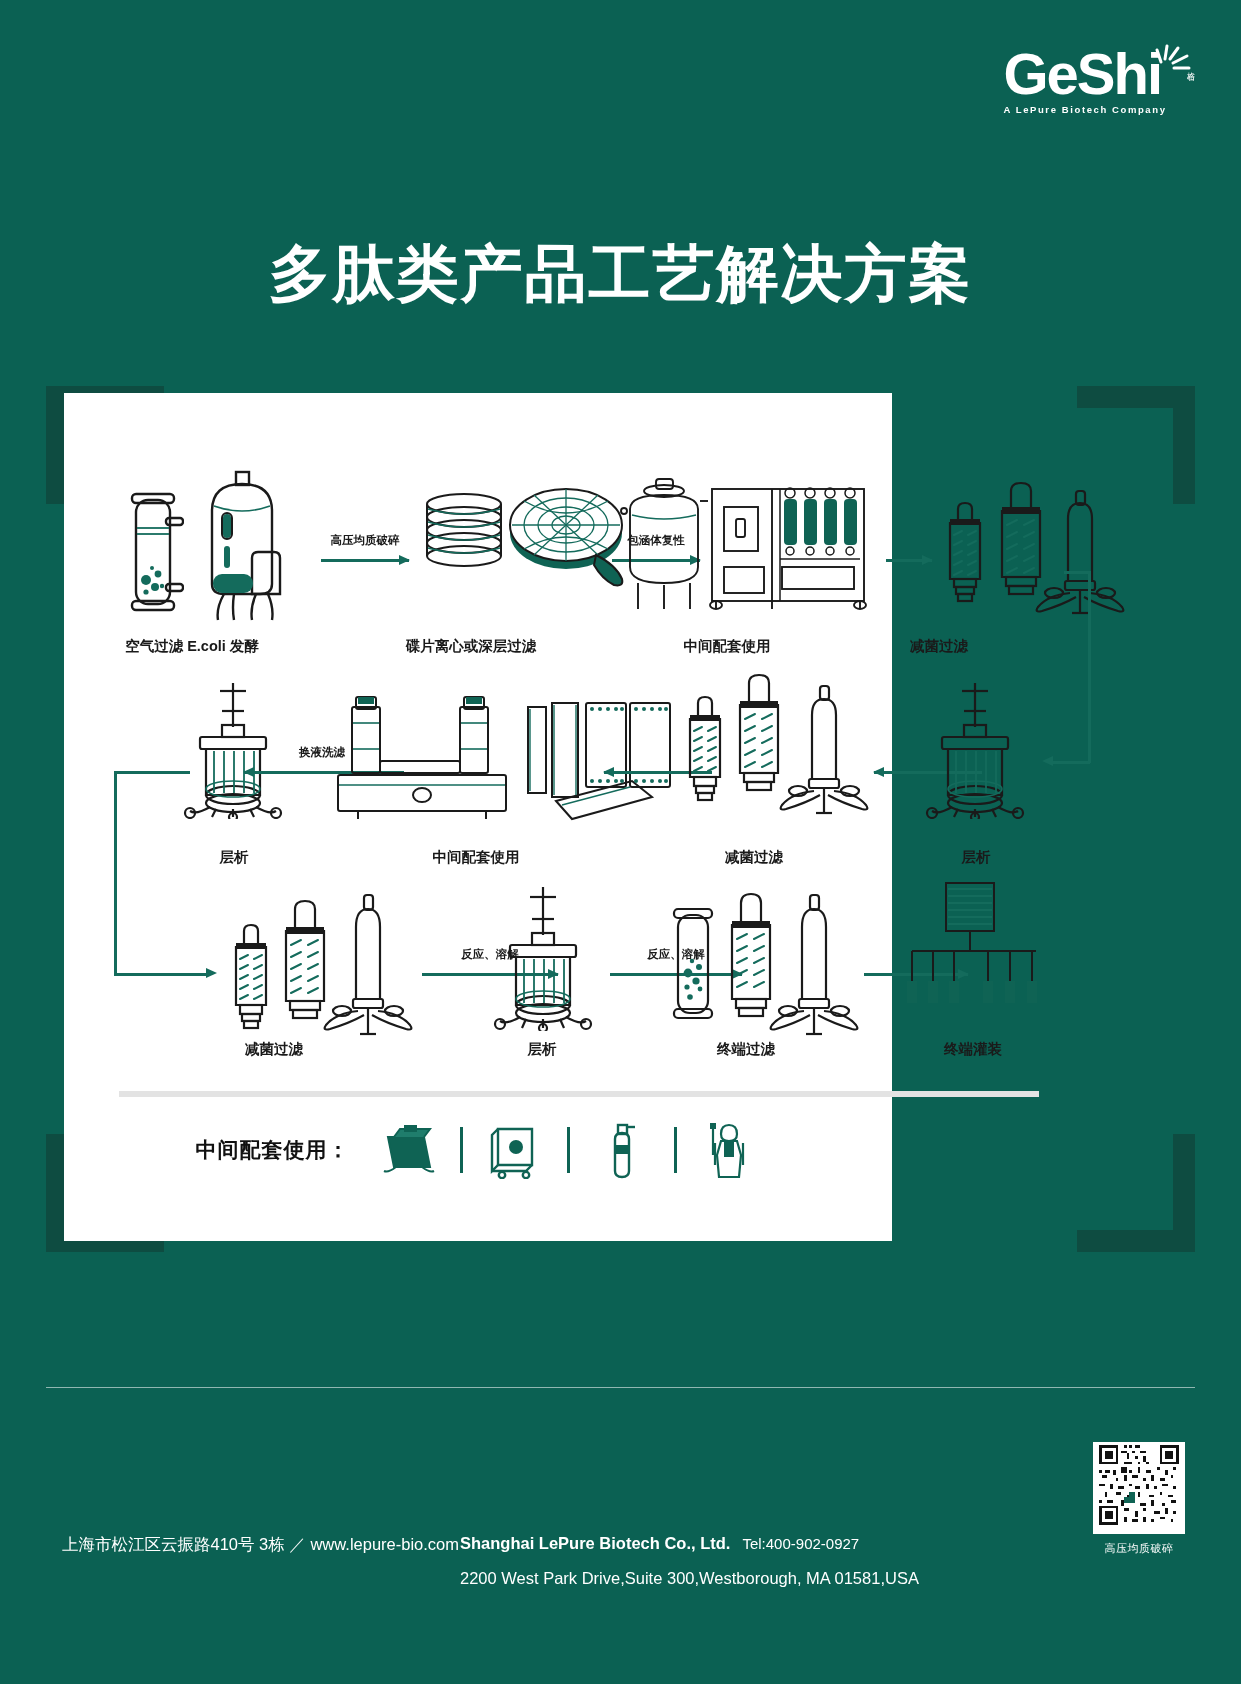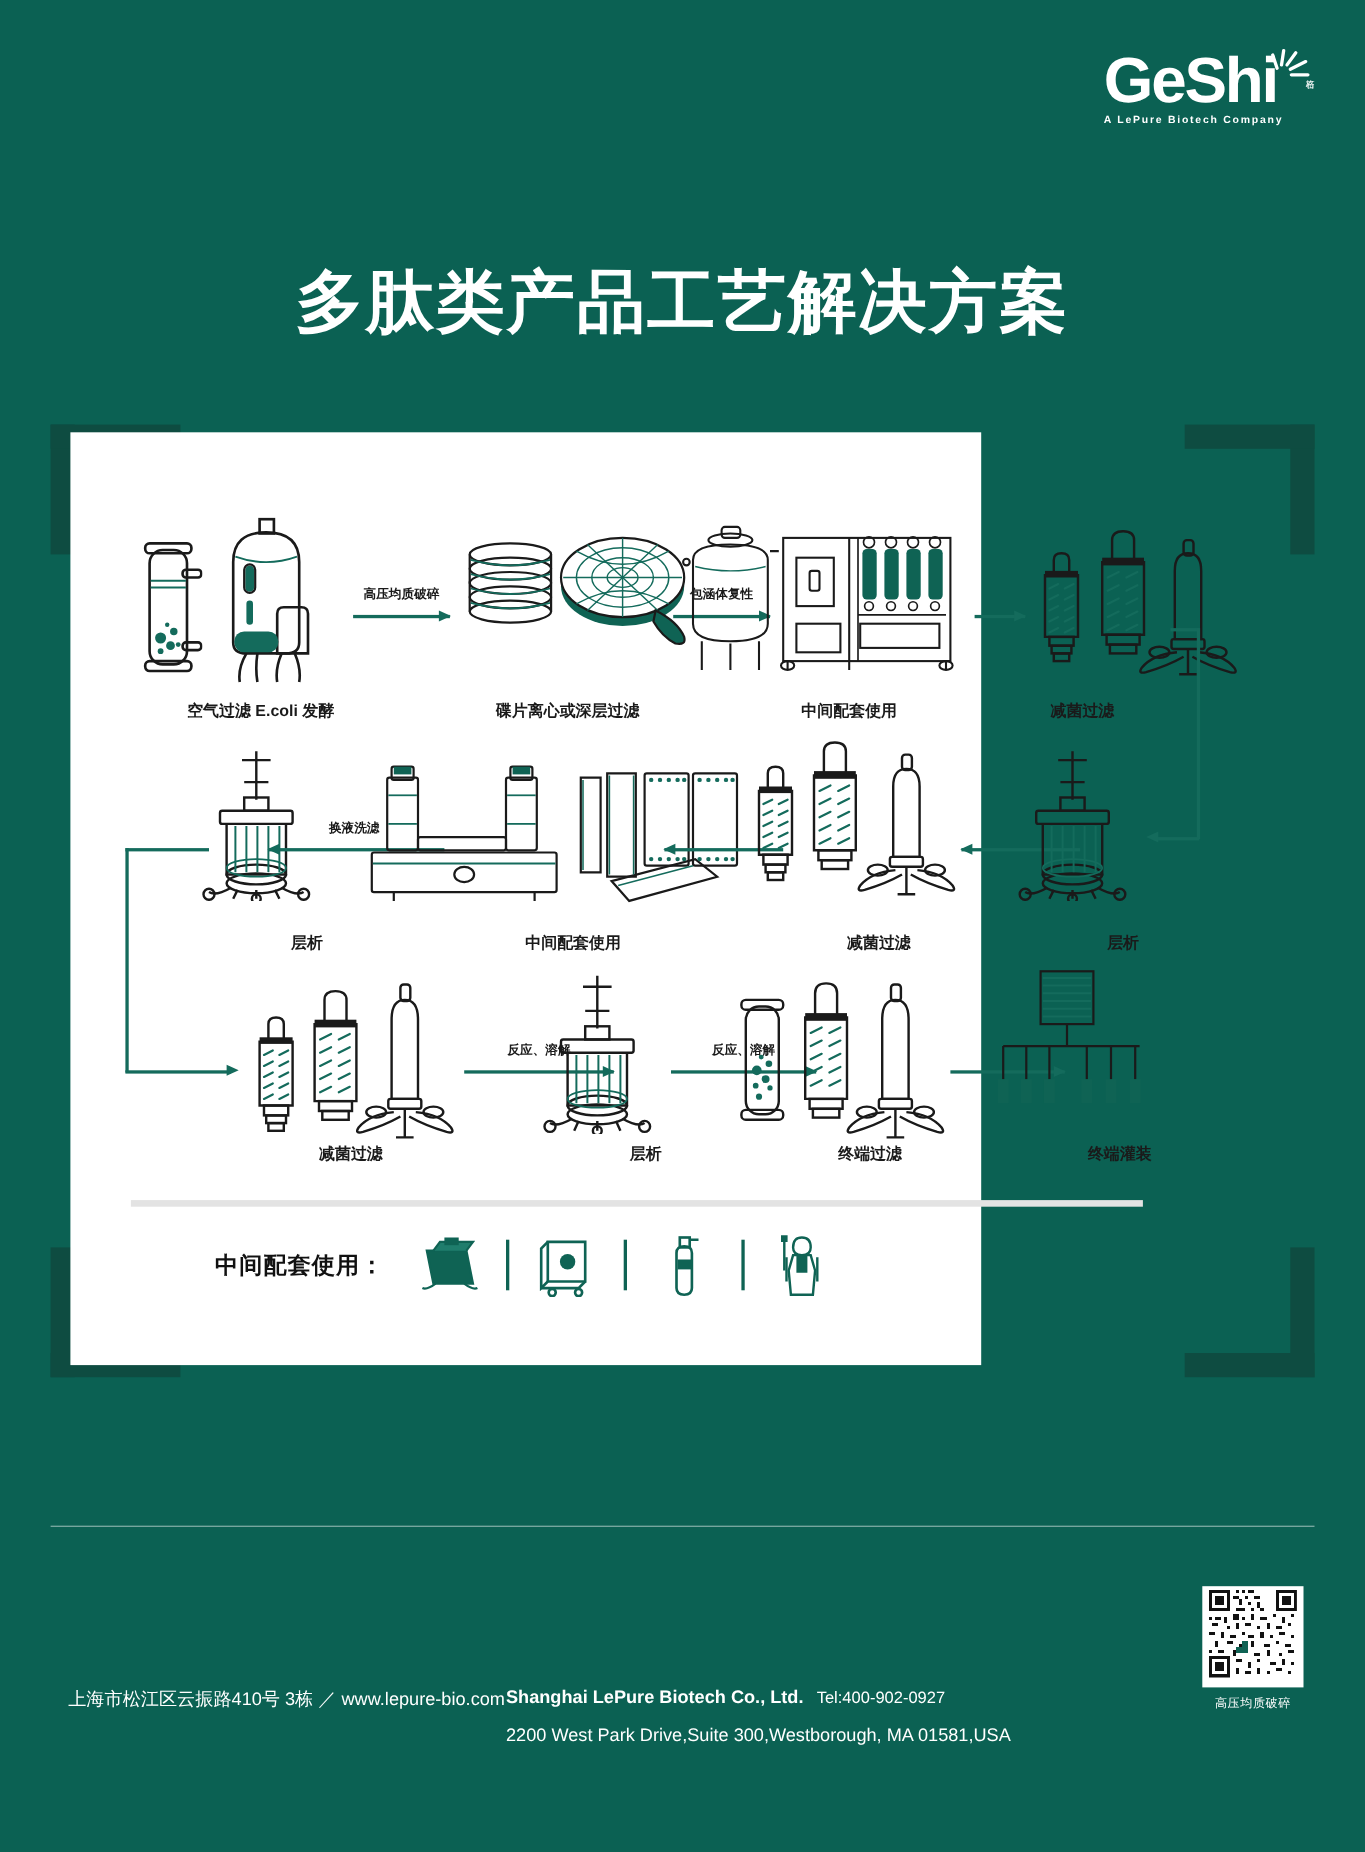--- a/index.html
+++ b/index.html
@@ -46,21 +46,20 @@
     background:#ffffff;
   }
   .flow{position:relative;width:100%;height:100%;}
   .divider{
     position:absolute;left:55px;top:698px;width:920px;height:6px;background:#e3e3e3;
   }
   .label{
     position:absolute;text-align:right;font-size:14.5px;font-weight:bold;
     color:#1a1a1a;white-space:nowrap;transform:translateX(-50%);
     font-family:"Liberation Sans",sans-serif;
-    margin-left:45px;
   }
   .alabel{
     position:absolute;text-align:center;font-size:11.5px;font-weight:bold;
     color:#1a1a1a;white-space:nowrap;transform:translateX(-50%);
   }
   .arrow{position:absolute;height:2.5px;background:#146b5c;}
   .arrow:after{
     content:"";position:absolute;right:-1px;top:-4.5px;
     border-left:11px solid #146b5c;border-top:5.5px solid transparent;
     border-bottom:5.5px solid transparent;

